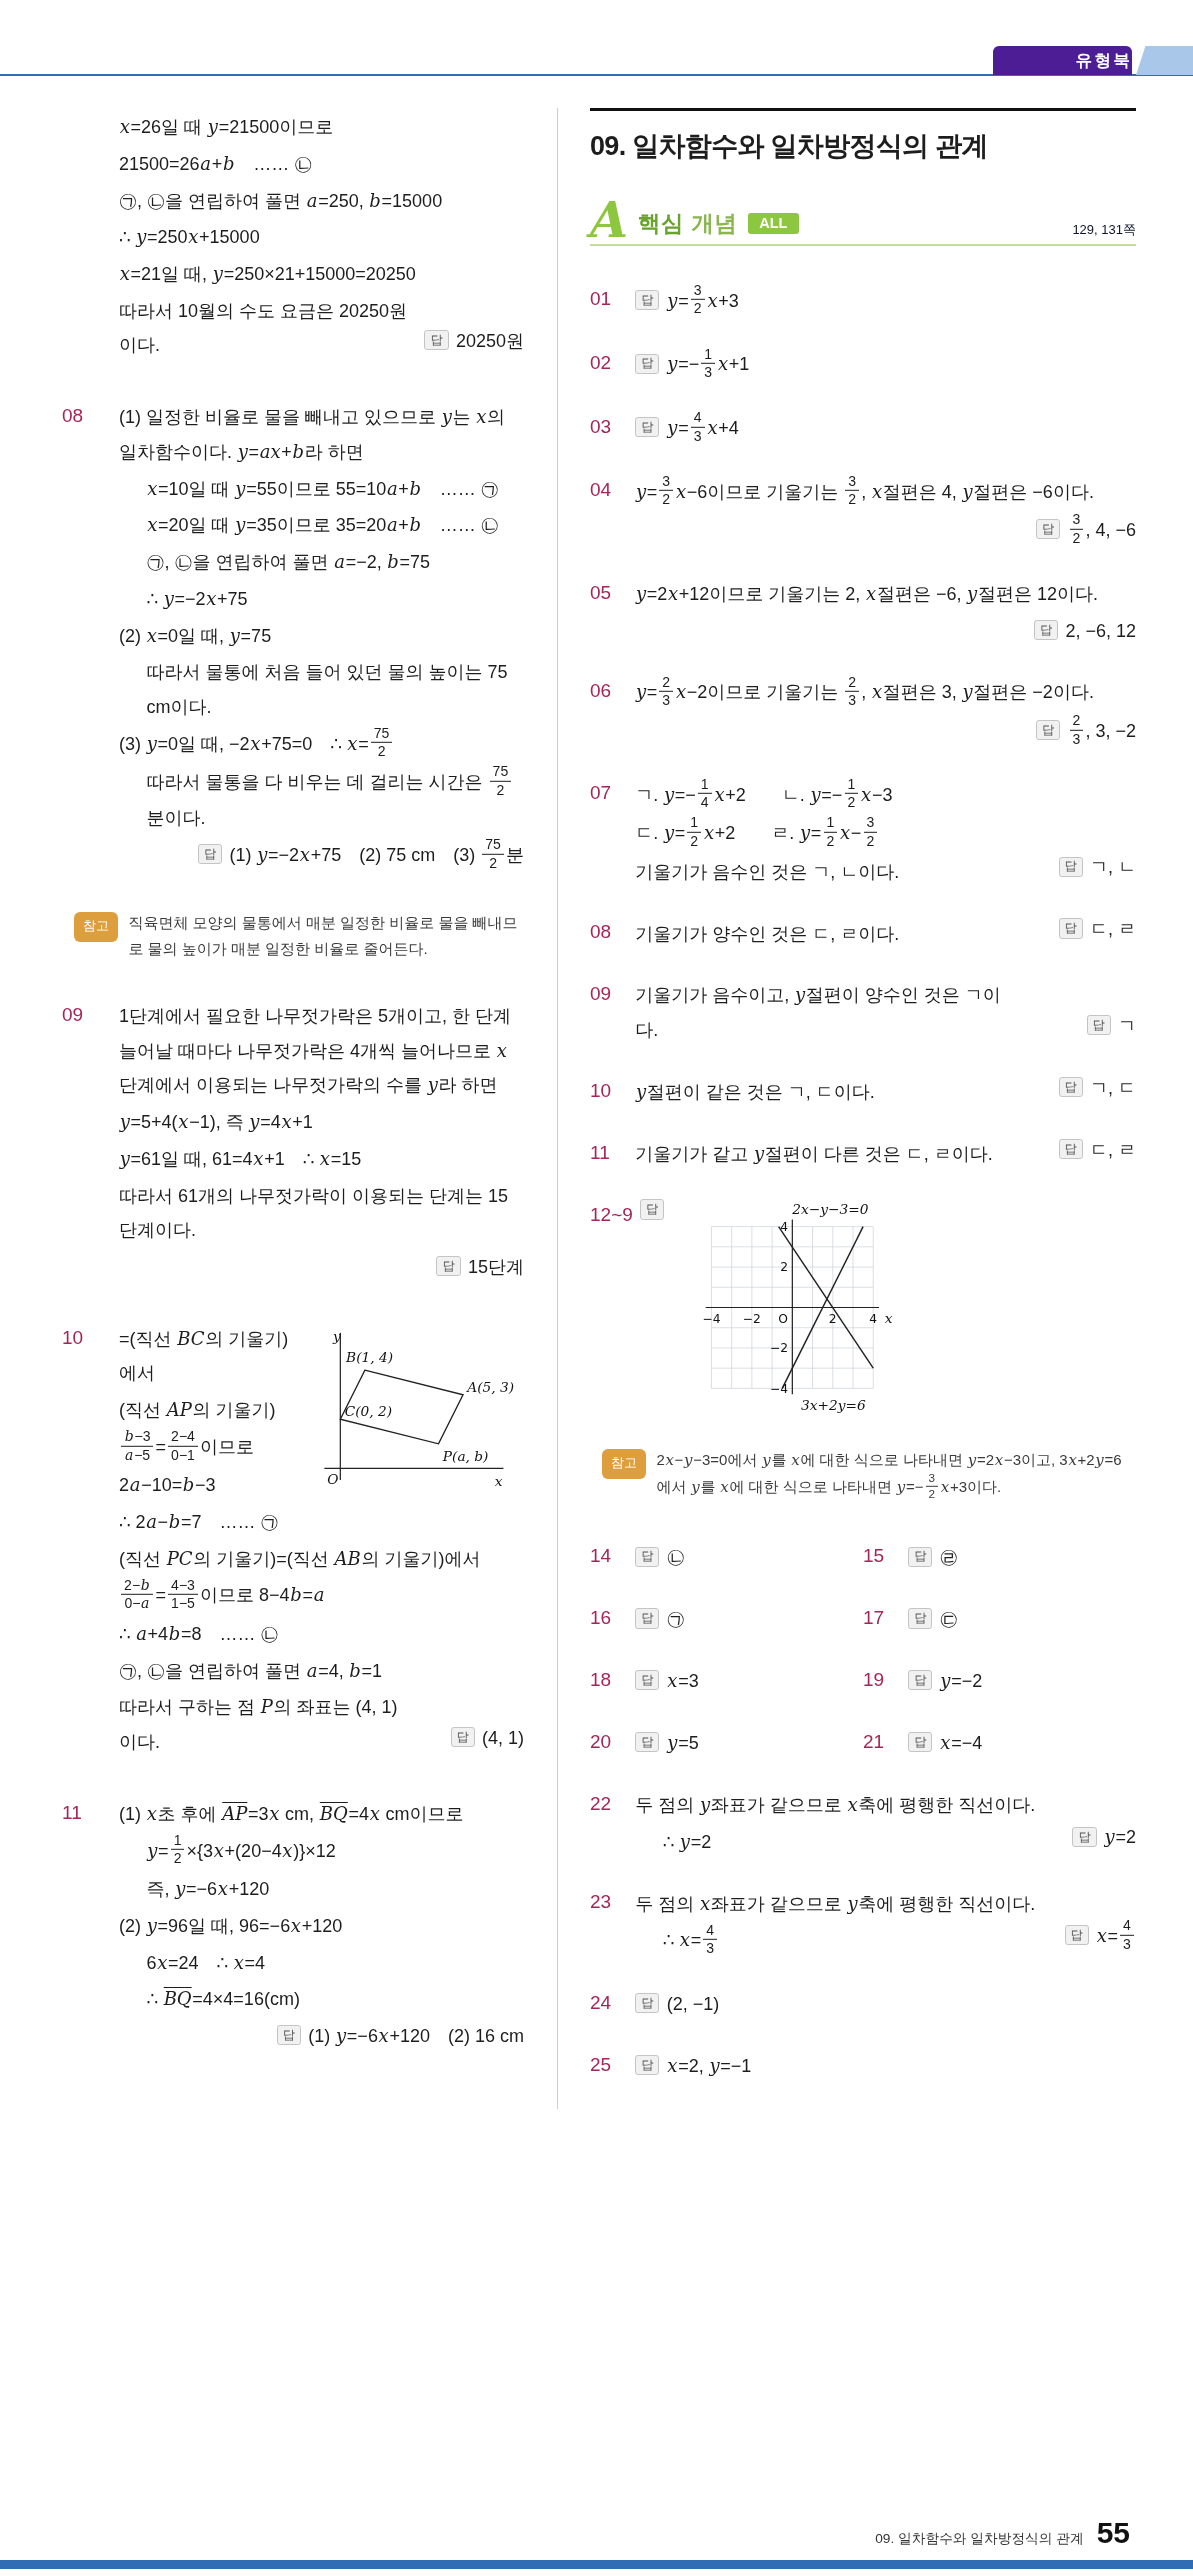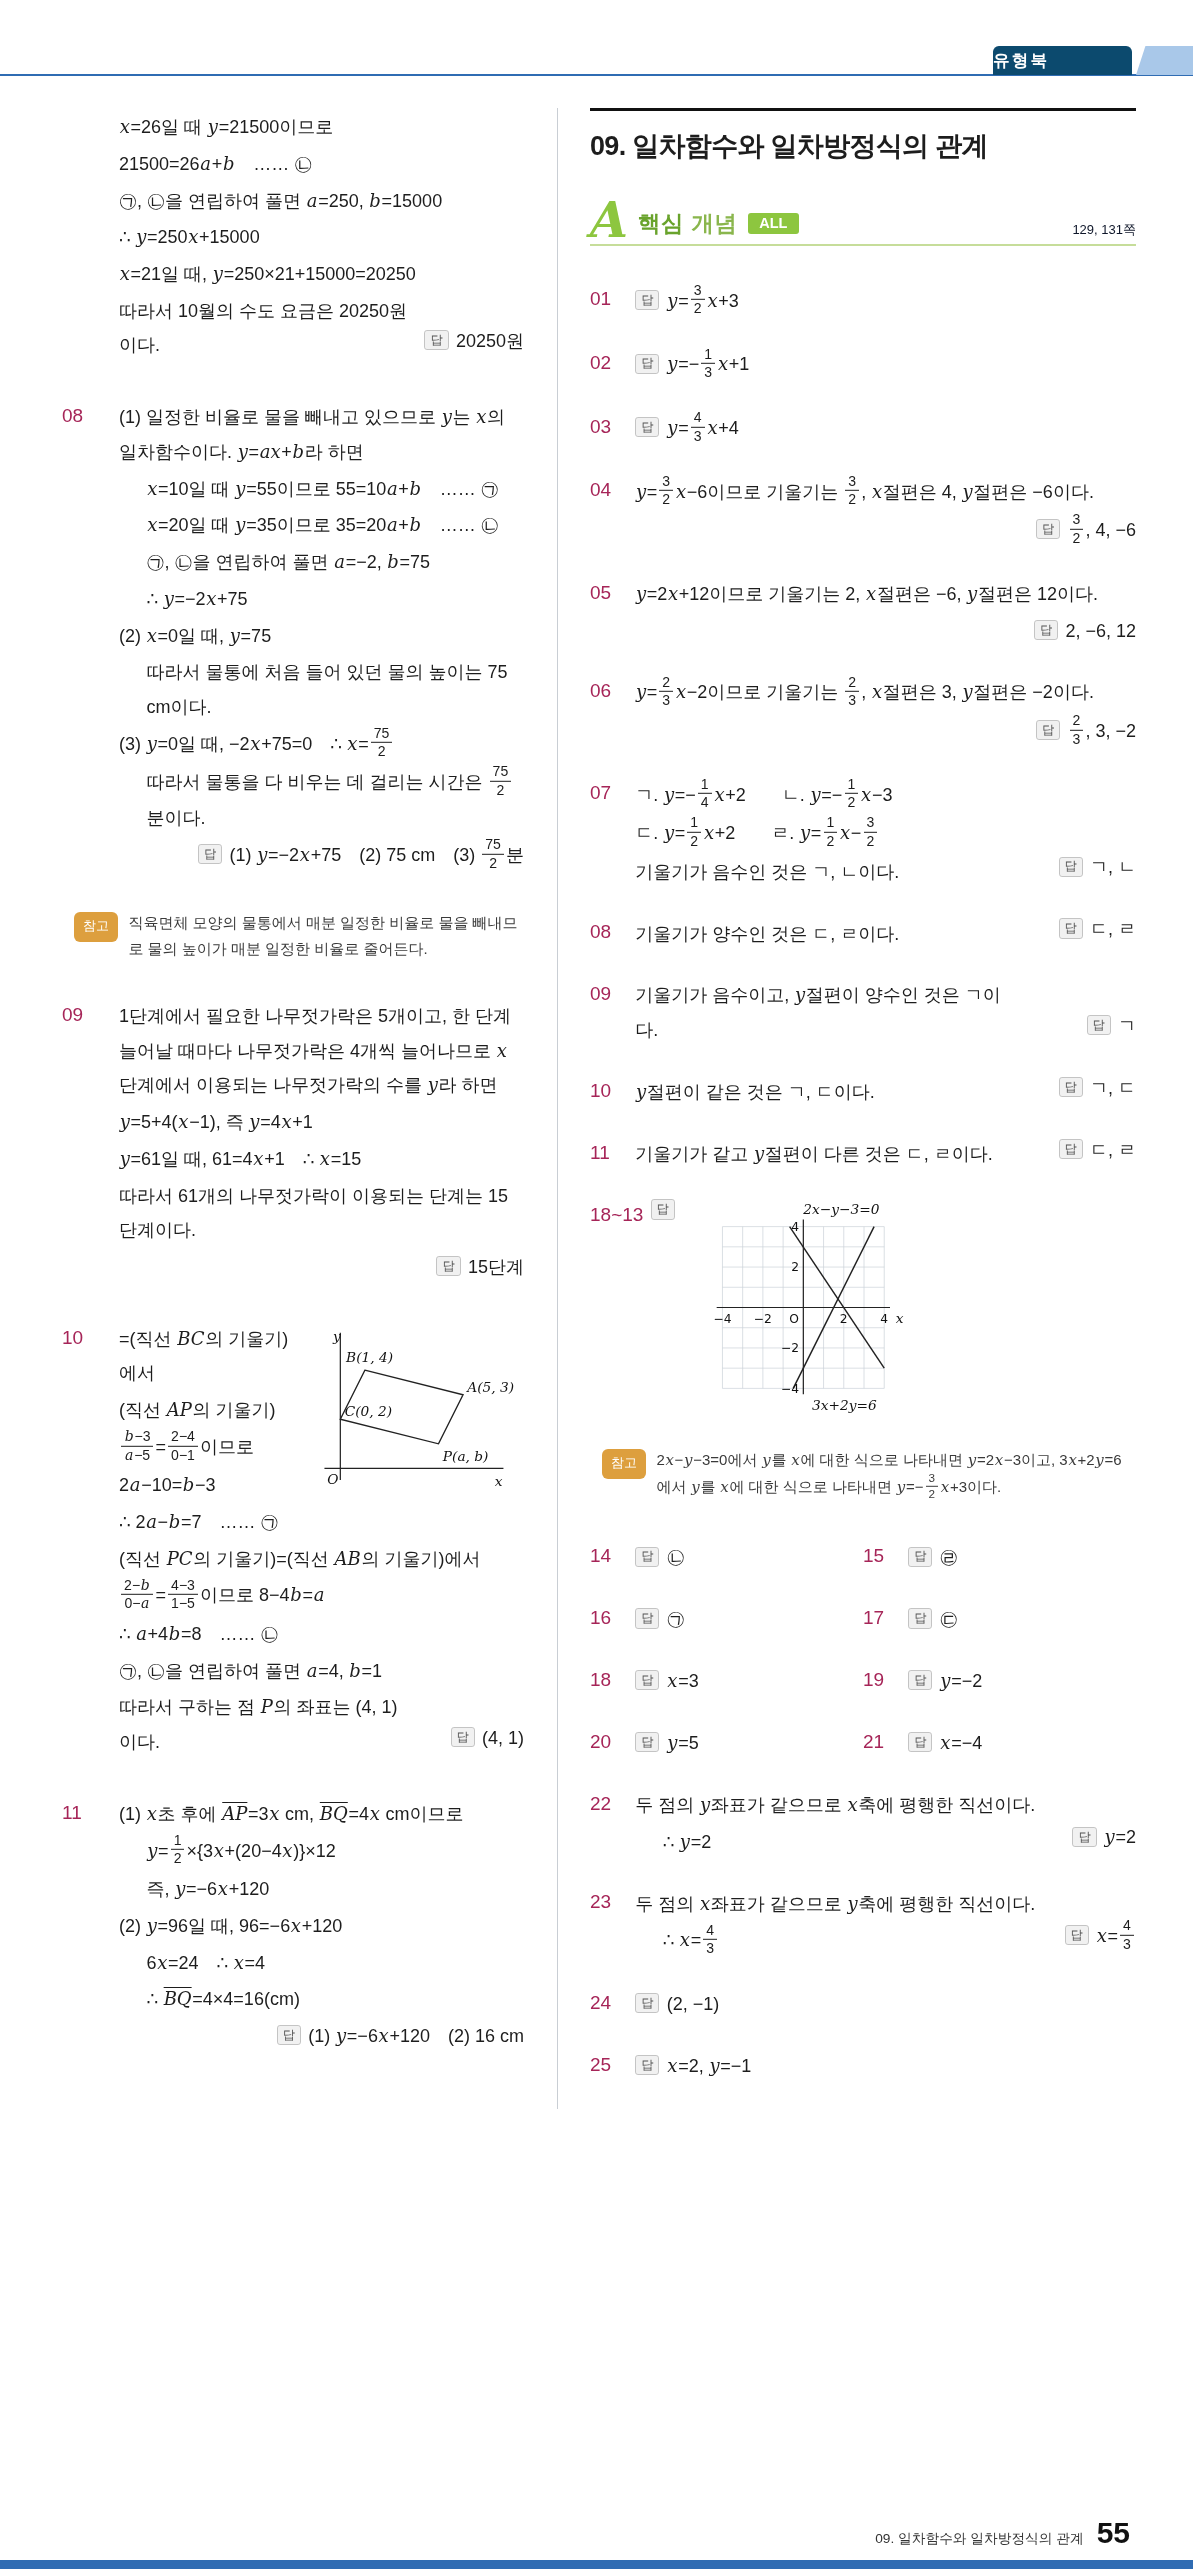--- a/index.html
+++ b/index.html
@@ -2,22 +2,22 @@
 <html style="font-size:11.6px"><head>
 <meta charset="utf-8">
 <style>
   *{margin:0;padding:0;box-sizing:border-box}
   html,body{background:#fff}
   .page{position:relative;width:1194px;height:2576px;background:#fff;overflow:hidden;
         font-family:"Liberation Sans","DejaVu Sans",sans-serif;color:#1d1d1d}
 
   
   .top-rule{position:absolute;top:74px;left:0;width:100%;height:2.2px;background:#2f6cb3}
-  .tab{position:absolute;top:46px;right:62px;width:139px;height:29px;background:#0c4a6e;
-       border-radius:5.8px 5.8px 0 0;display:flex;align-items:center;justify-content:flex-start}
+  .tab{position:absolute;top:46px;right:62px;width:139px;height:29px;background:#4c1d95;
+       border-radius:5.8px 5.8px 0 0;display:flex;align-items:center;justify-content:flex-end}
   .tab-label{color:#fff;font-size:16.6px;letter-spacing:2.2px;font-weight:bold}
   .tab-accent{position:absolute;top:46px;right:0;width:58px;height:29px;background:#a9c8e9;
        transform:skewX(-18deg);transform-origin:0 100%}
 
   
   .content{display:flex;align-items:stretch;padding-top:108px}
   .col-left{width:558px;padding:0 33px 0 62px;border-right:1.4px solid #c9ced4}
   .col-right{flex:1;padding:0 58px 0 32px}
 
   
@@ -316,21 +316,21 @@
               <div class="line with-ans"><span class="line-text"><span class="mvar">y</span>절편이 같은 것은 ㄱ, ㄷ이다.</span><span class="ans"><span class="badge-ans">답</span><span class="ans-text">ㄱ, ㄷ</span></span></div>
             </div>
           </div>
           <div class="item">
             <span class="pnum">11</span>
             <div class="item-body">
               <div class="line with-ans"><span class="line-text">기울기가 같고 <span class="mvar">y</span>절편이 다른 것은 ㄷ, ㄹ이다.</span><span class="ans"><span class="badge-ans">답</span><span class="ans-text">ㄷ, ㄹ</span></span></div>
             </div>
           </div>
           <div class="item">
-            <span class="pnum">18~13</span>
+            <span class="pnum">12~9</span>
             <div class="item-body">
               <div class="graph-row">
                 <span class="badge-ans">답</span>
   <svg width="221" height="217" viewBox="0 0 306 300">
     <path class="grid" d="M38 38V262M66 38V262M94 38V262M122 38V262M178 38V262M206 38V262M234 38V262M262 38V262M38 38H262M38 66H262M38 94H262M38 122H262M38 178H262M38 206H262M38 234H262M38 262H262"></path>
     <line class="axis" x1="150" y1="28" x2="150" y2="270"></line>
     <line class="axis" x1="30" y1="150" x2="270" y2="150"></line>
     <line class="gline" x1="136" y1="262" x2="248" y2="38"></line>
     <line class="gline" x1="131" y1="38" x2="262" y2="234"></line>
     <text class="gt" x="150" y="20">2x−y−3=0</text>

